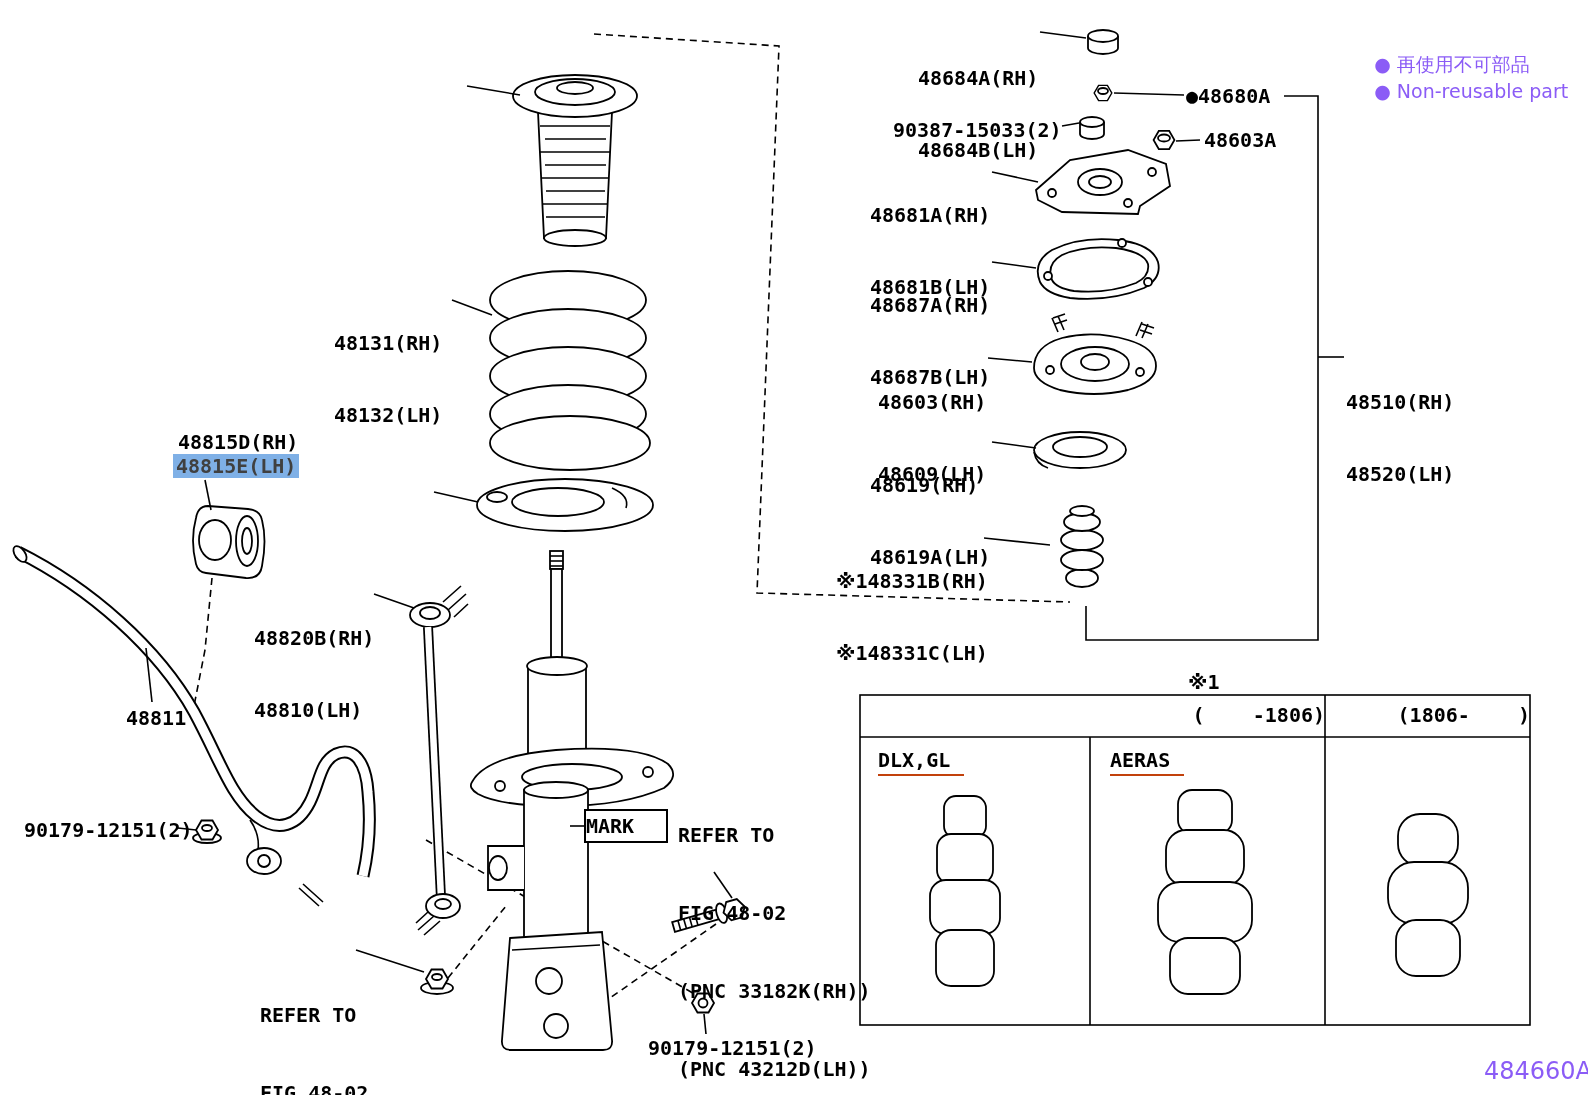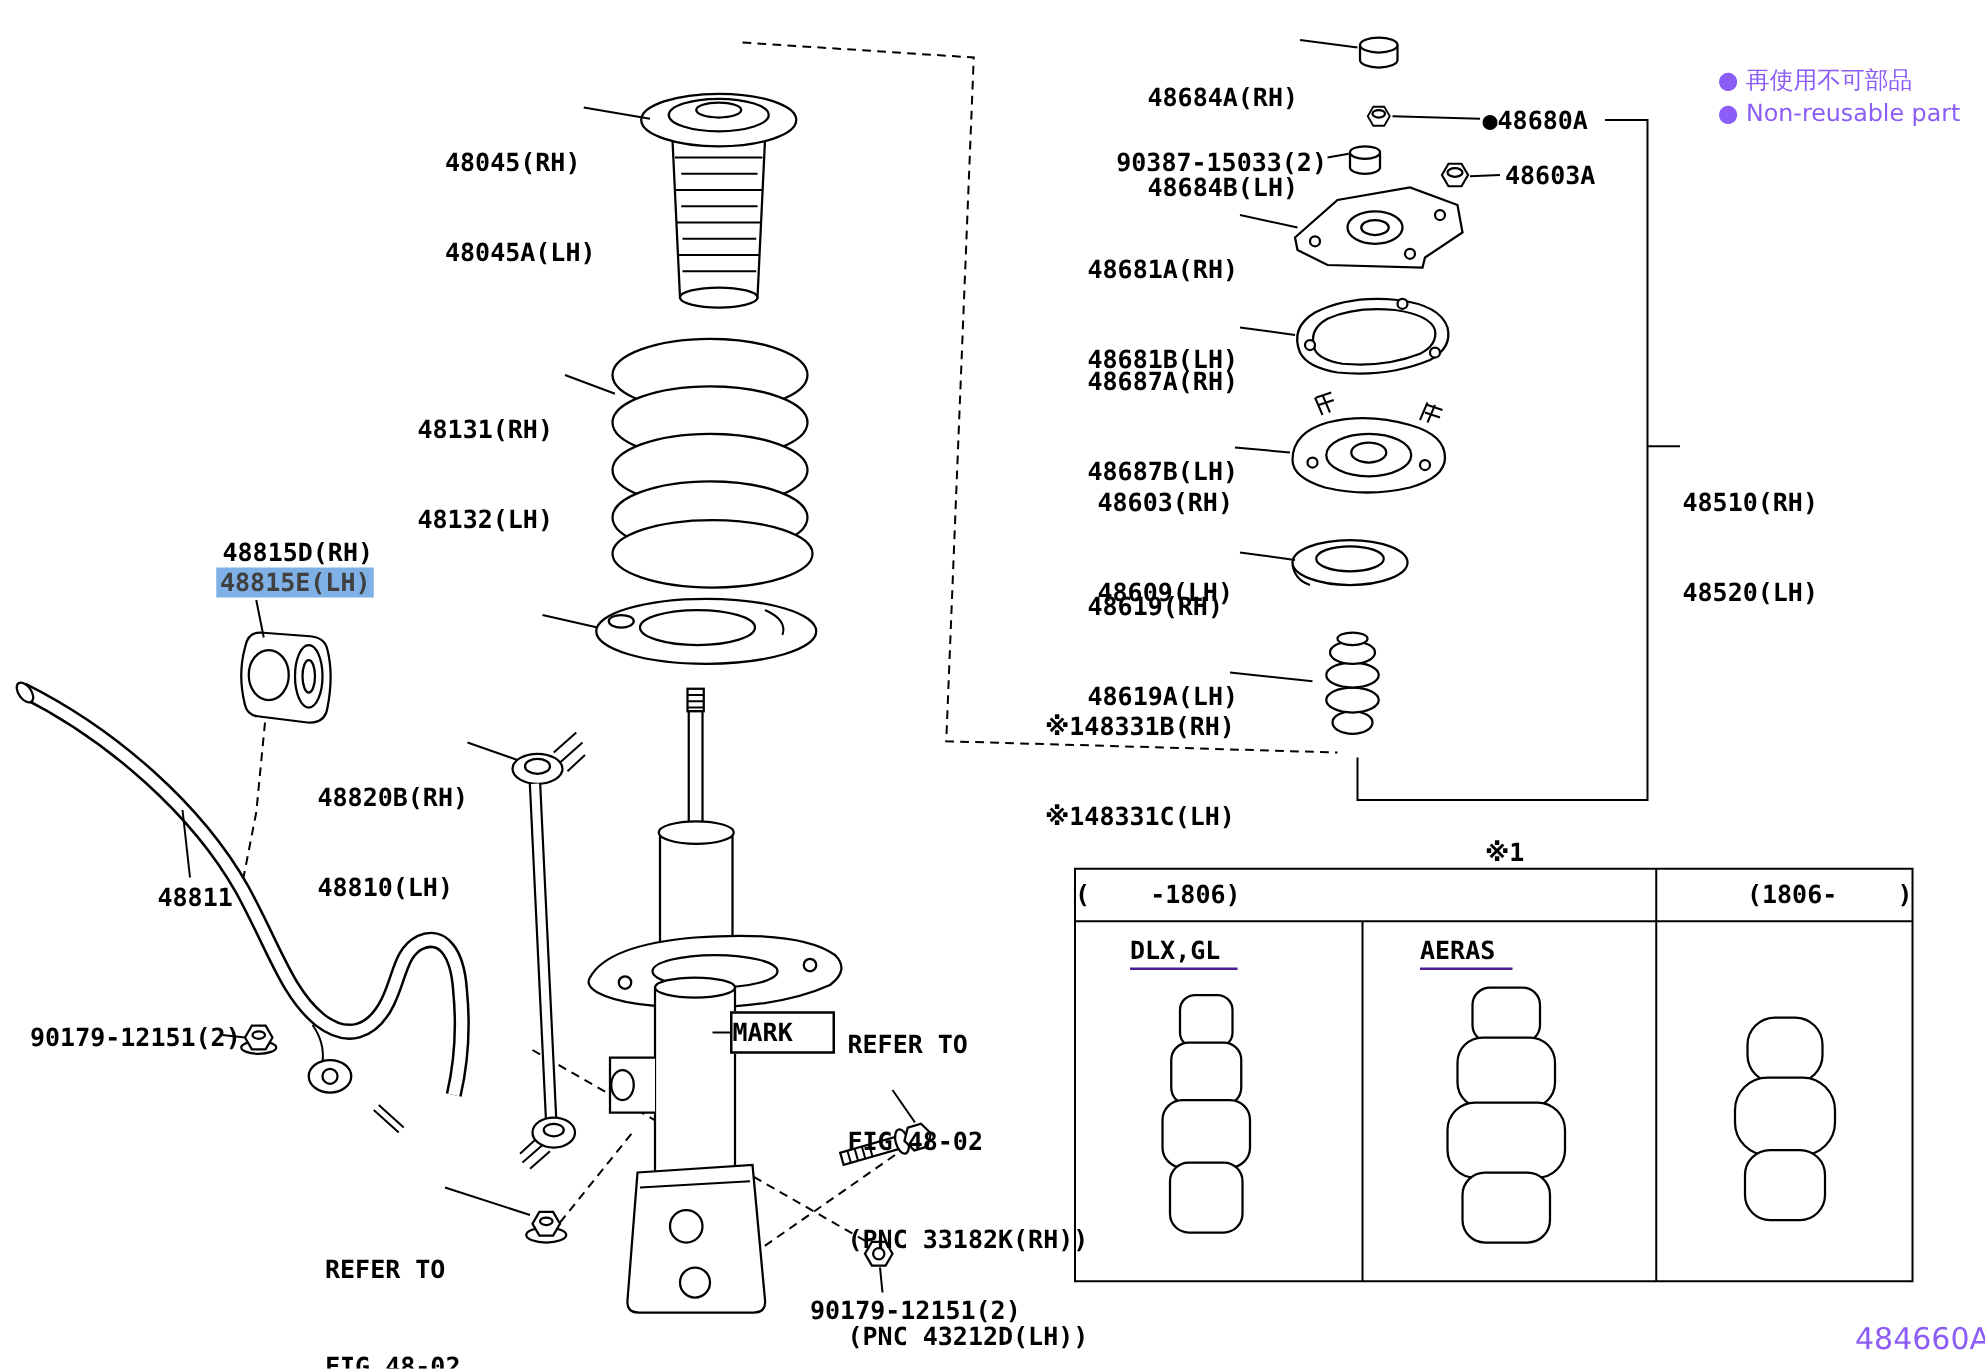--- a/index.html
+++ b/index.html
@@ -16,21 +16,21 @@
     white-space:pre;
   }
   .lbl .ln2 { display:block; }
   .hl { background:#7fb0e6; color:#404040; padding:0 3px; }
   .sans { position:absolute; font:19px/27px "DejaVu Sans",sans-serif; color:#8b5cf6; white-space:pre; }
   .mark-box {
     position:absolute; border:2px solid #000; background:#fff;
     display:flex; align-items:center; 
     font:bold 20px "DejaVu Sans Mono",monospace;
   }
-  .underline { border-bottom:2px solid #4c1d95; padding:0 14px 2px 0; display:inline-block;margin-left:26px; }
+  .underline { border-bottom:2px solid #c2410c; padding:0 14px 2px 0; display:inline-block; }
   .ln   { stroke:#000; stroke-width:1.6; fill:none; }
   .dash { stroke-dasharray:7 5; }
   .part { stroke:#000; stroke-width:1.8; fill:#fff; }
 </style>
 </head>
 <body>
 
 <div id="stage">
 
   <svg class="art" width="1588" height="1095" viewBox="0 0 1588 1095">
@@ -247,24 +247,20 @@
       <path d="M984,538 L1050,545"></path>
       <path d="M1344,357 L1318,357"></path>
       <path d="M714,872 L732,898"></path>
       <path d="M356,950 L424,972"></path>
       <path d="M706,1034 L704,1014"></path>
       <path d="M584,826 L570,826"></path>
     </g>
     <path class="ln" d="M1284,96 L1318,96 L1318,640 L1086,640 L1086,606"></path>
   </svg>
 
-  <div class="lbl" style="left:356px; top:70px">
-    <span class="ln2">48045(RH)</span>
-    <span class="ln2">48045A(LH)</span>
-  </div>
 
   <div class="lbl" style="left:334px; top:283px">
     <span class="ln2">48131(RH)</span>
     <span class="ln2">48132(LH)</span>
   </div>
 
   <div class="lbl" style="left:178px; top:430px">48815D(RH)</div>
   <div class="lbl" style="left:173px; top:454px"><span class="hl">48815E(LH)</span></div>
 
 
@@ -337,20 +333,20 @@
     
   </div>
 
   <div class="mark-box" style="left:584px; top:809px; width:84px; height:34px">
     <span>MARK</span>
   </div>
 
   <div class="lbl" style="left:648px; top:1036px">90179-12151(2)</div>
 
   <div class="lbl" style="left:1188px; top:670px">※1</div>
-  <div class="lbl" style="left:860px; top:703px; width:465px; text-align:left">(    -1806)</div>
+  <div class="lbl" style="left:860px; top:703px; width:465px; text-align:right">(    -1806)</div>
   <div class="lbl" style="left:1325px; top:703px; width:205px; text-align:right">(1806-    )</div>
   <div class="lbl" style="left:878px; top:748px"><span class="underline">DLX,GL</span></div>
   <div class="lbl" style="left:1110px; top:748px"><span class="underline">AERAS</span></div>
 
   <div class="sans" style="left:1484px; top:1058px; font-size:24px">484660A</div>
 
 </div>
 
 </body></html>

